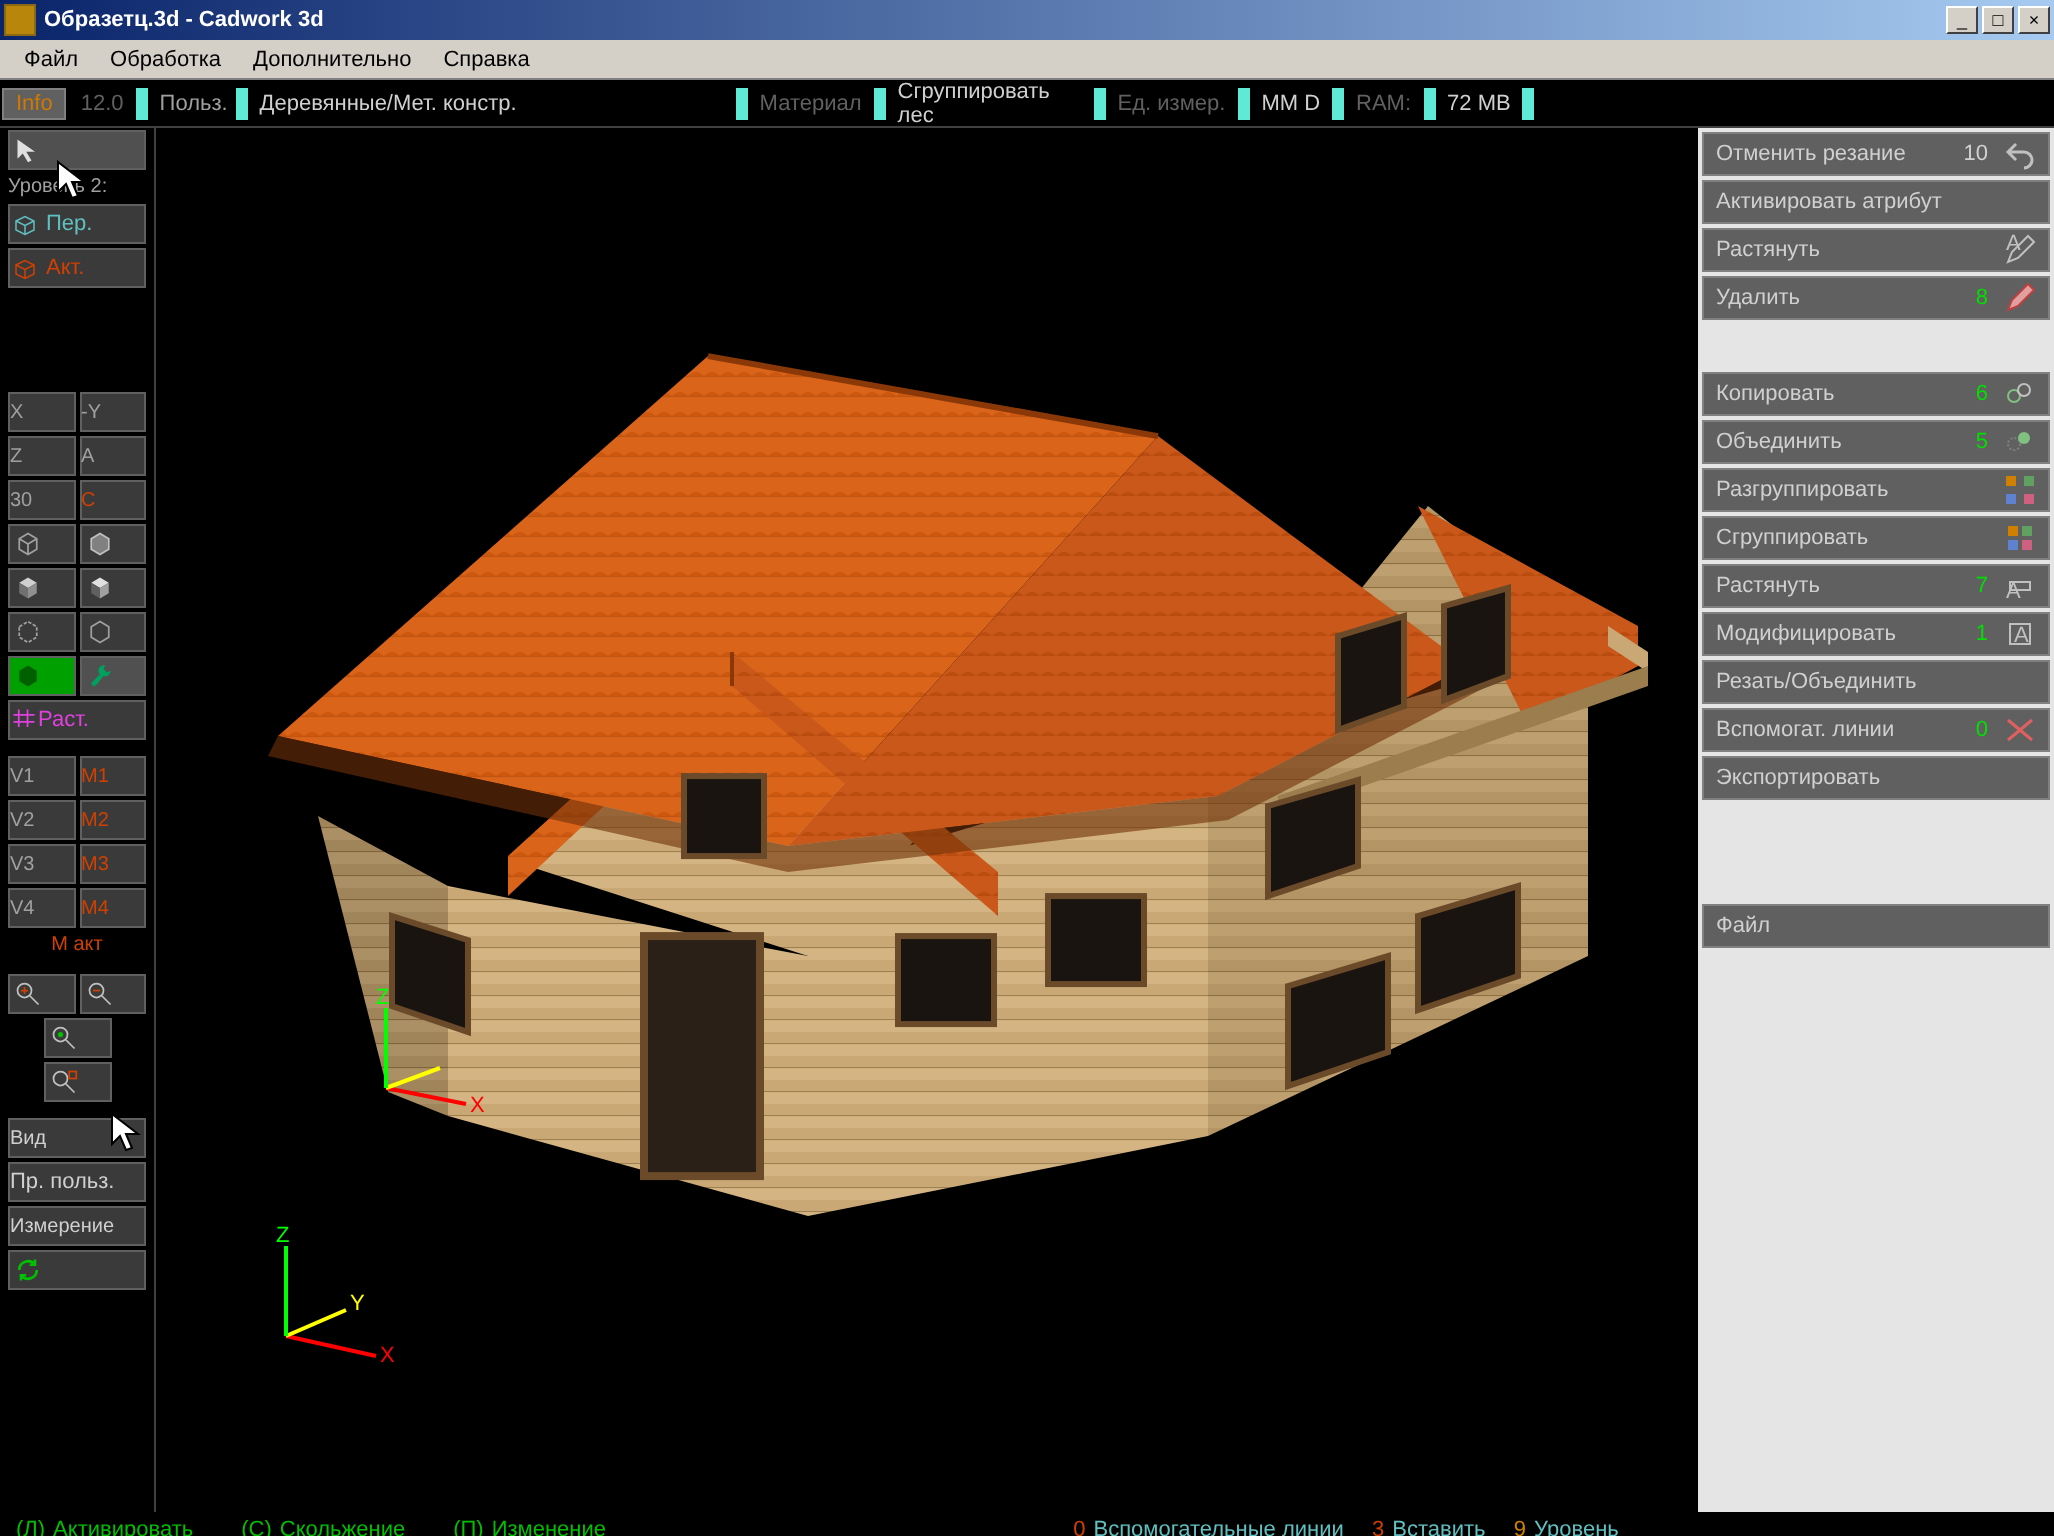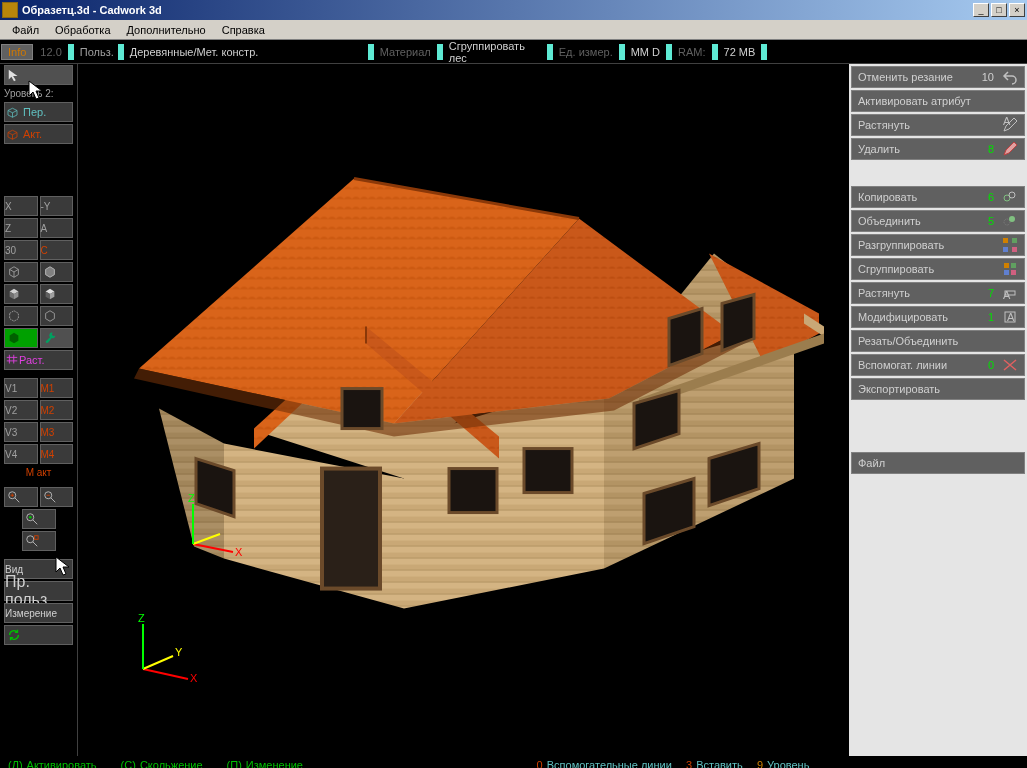--- a/index.html
+++ b/index.html
@@ -240,21 +240,21 @@
             <path d="M9 9 L14 14" stroke="#c0c0c0"></path>
             <rect x="11" y="2" width="4" height="4" fill="none" stroke="#d04000"></rect>
           </svg>
         </div>
       </div>
     <div style="height:6px"></div>
     <div class="lp-row">
         <div class="lp-btn wide" style="color:#d0d0d0">Вид</div>
       </div>
     <div class="lp-row">
-        <div class="lp-btn wide" style="color:#d0d0d0;font-size:16px">Пр. польз.</div>
+        <div class="lp-btn wide" style="color:#d0d0d0;font-size:11px">Пр. польз.</div>
       </div>
     <div class="lp-row">
         <div class="lp-btn wide" style="color:#d0d0d0;font-size:10px">Измерение</div>
       </div>
     <div class="lp-row">
         <div class="lp-btn wide">
           <svg viewBox="0 0 16 16">
             <path d="M3 8 A5 5 0 0 1 12 5 M13 8 A5 5 0 0 1 4 11 M12 2 L12 5 L9 5 M4 14 L4 11 L7 11" fill="none" stroke="#00c000" stroke-width="1.5"></path>
           </svg>
         </div>

